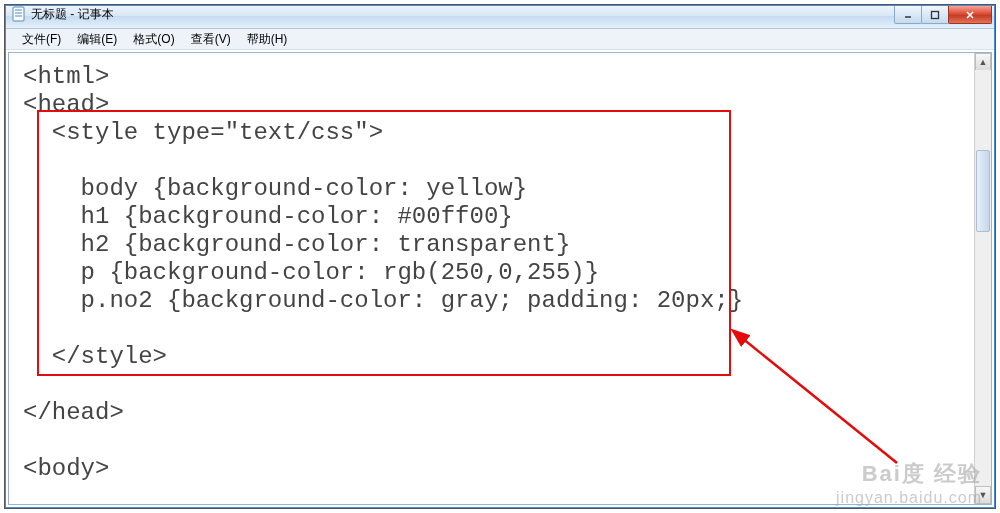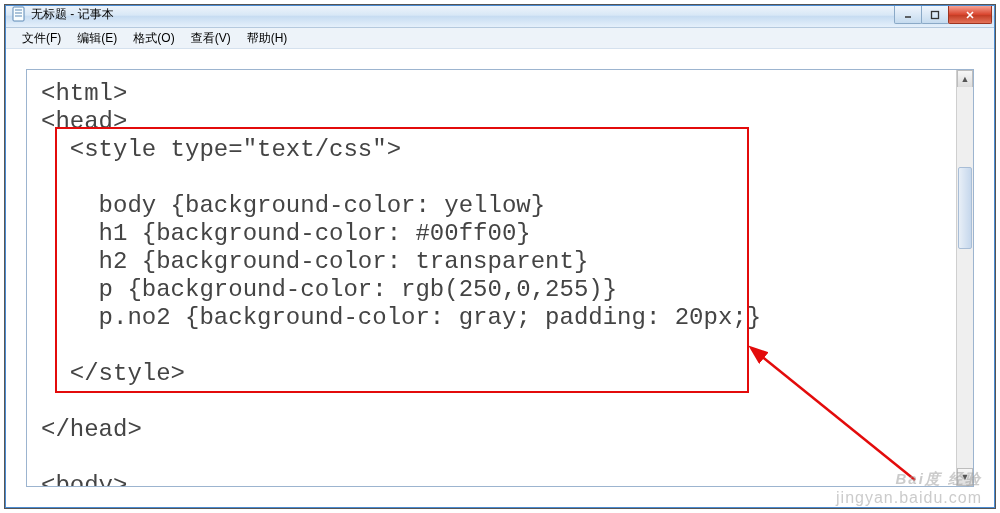--- a/index.html
+++ b/index.html
@@ -78,21 +78,21 @@
     padding-left: 8px;
   }
   .menu-item {
     padding: 2px 8px;
     color: #000;
     font-size: 12px;
     cursor: default;
   }
   .client-frame {
     flex: 1 1 auto;
-    margin: 20px;
+    margin: 2px;
     border: 1px solid #9cb4cf;
     background: #ffffff;
     display: flex;
     position: relative;
     overflow: hidden;
   }
   .editor-area {
     flex: 1 1 auto;
     position: relative;
     padding: 10px 0 10px 14px;
@@ -139,24 +139,23 @@
   .watermark {
     position: absolute;
     right: 18px;
     bottom: 6px;
     text-align: right;
     color: rgba(160,160,160,0.55);
     font-family: Arial, sans-serif;
     pointer-events: none;
   }
   .watermark .wm-top {
-    font-size: 15px;
+    font-size: 22px;
     font-weight: bold;
     letter-spacing: 2px;
-    font-style: italic;
   }
   .watermark .wm-bot {
     font-size: 16px;
     letter-spacing: 1px;
   }
 </style>
 </head>
 <body>
 
 <div class="outer-border"></div>

